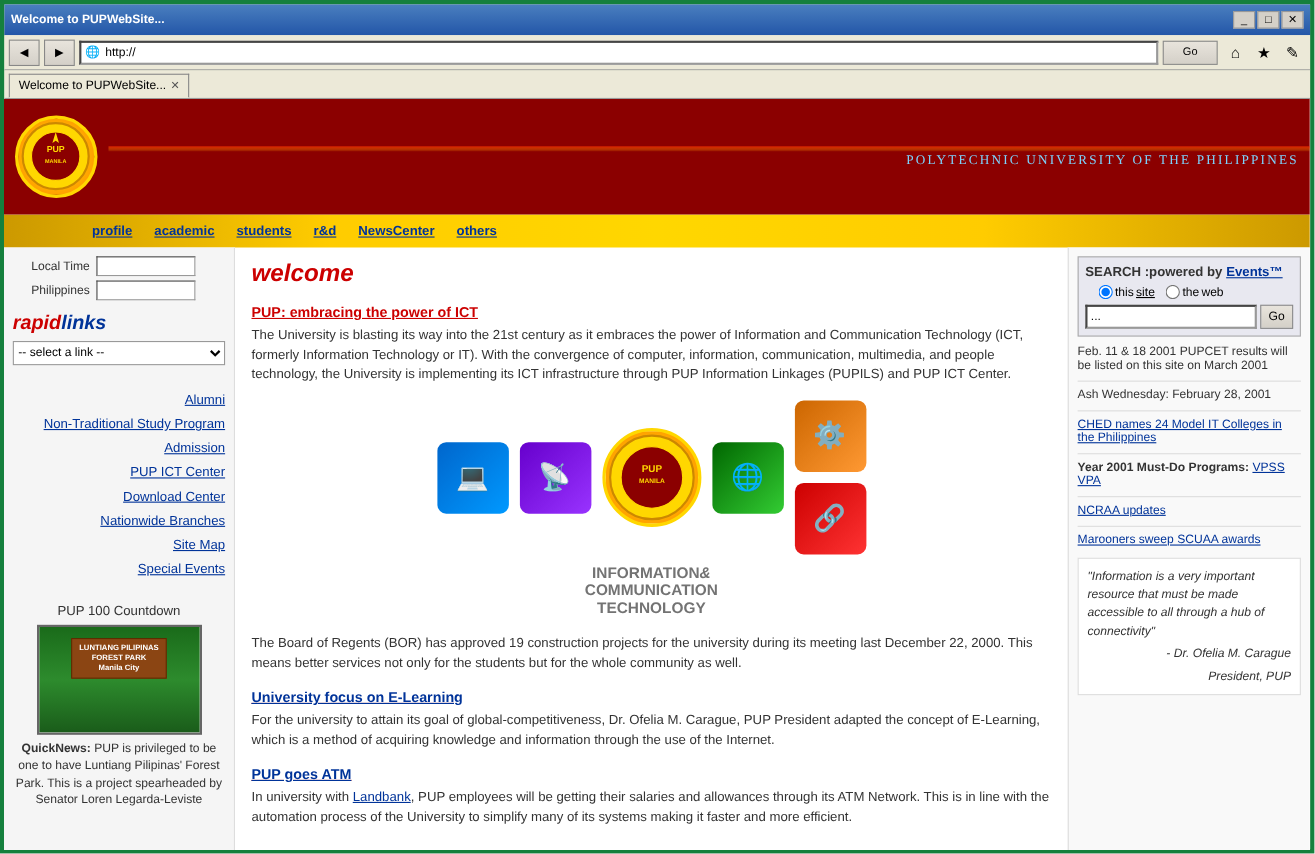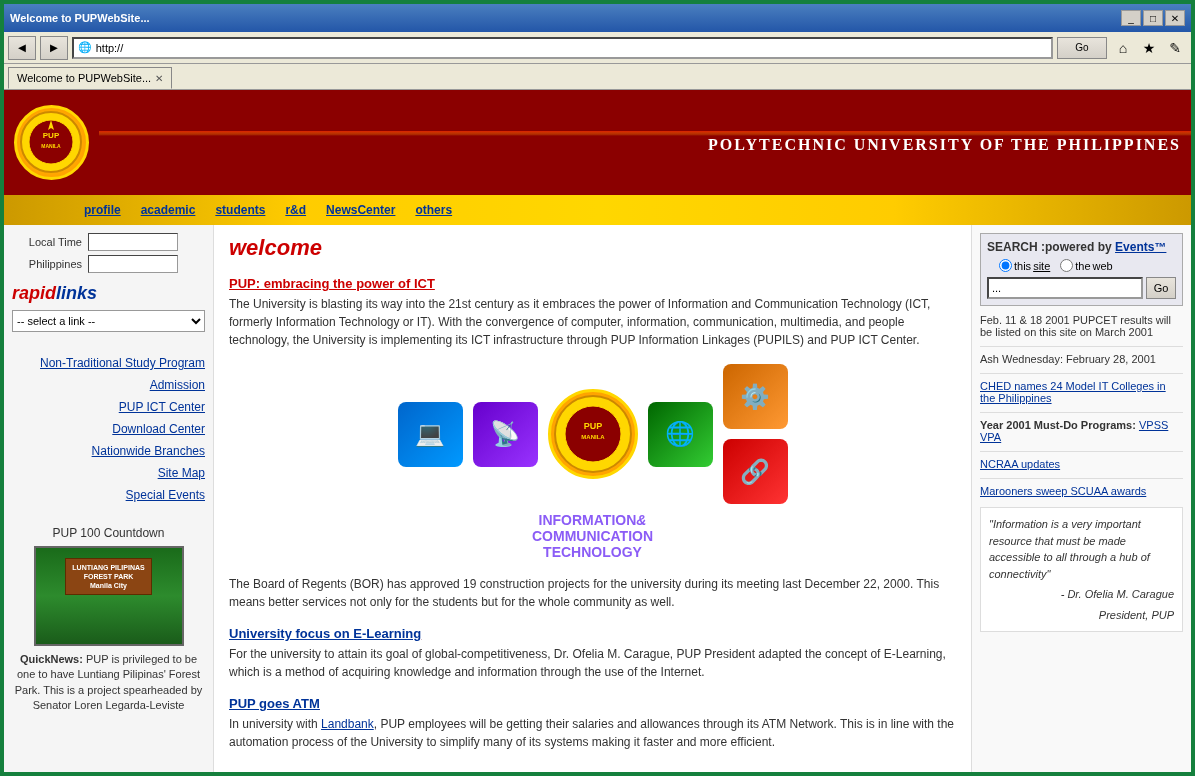--- a/index.html
+++ b/index.html
@@ -34,21 +34,21 @@
     .browser-content { display: flex; flex: 1; overflow: hidden; background: white; }
 
     
     .website { flex: 1; overflow-y: auto; overflow-x: hidden; background: white; }
 
     
     .pup-header { background: #8b0000; width: 100%; height: 105px; position: relative; display: flex; align-items: center; }
     .pup-logo { width: 75px; height: 75px; margin: 10px; background: radial-gradient(circle, #ffd700, #ff8c00); border-radius: 50%; display: flex; align-items: center; justify-content: center; font-size: 8px; color: #8b0000; font-weight: bold; text-align: center; border: 3px solid #ffd700; flex-shrink: 0; }
     .pup-header-right { flex: 1; display: flex; flex-direction: column; }
     .pup-title-area { flex: 1; display: flex; align-items: center; justify-content: flex-end; padding-right: 10px; }
-    .pup-title-text { color: #ffffff; font-size: 16px; font-weight: bold; letter-spacing: 2px; text-transform: uppercase; font-family: 'Times New Roman', serif; }
+    .pup-title-text { color: #7dd3fc; font-size: 12px; font-weight: normal; letter-spacing: 2px; text-transform: uppercase; font-family: 'Times New Roman', serif; }
 
     
     .nav-bar { background: linear-gradient(to right, #cc9900, #ffcc00, #ffd700, #ffcc00, #cc9900); height: 30px; display: flex; align-items: center; padding: 0 80px; gap: 20px; }
     .nav-link { color: #003399; font-size: 12px; text-decoration: underline; cursor: pointer; font-weight: bold; }
 
     
     .main-area { display: flex; }
 
     
     .left-sidebar { width: 210px; min-width: 210px; background: #f5f5f5; border-right: 1px solid #ddd; padding: 8px; }
@@ -85,21 +85,21 @@
 
     .ict-section { text-align: center; margin: 15px 0; }
     .ict-icons { display: flex; justify-content: center; align-items: center; gap: 10px; flex-wrap: wrap; }
     .ict-icon-box { width: 65px; height: 65px; border-radius: 8px; display: flex; align-items: center; justify-content: center; font-size: 24px; cursor: pointer; }
     .ict-icon-box.blue { background: linear-gradient(135deg, #0066cc, #0099ff); }
     .ict-icon-box.purple { background: linear-gradient(135deg, #6600cc, #9933ff); }
     .ict-icon-box.green { background: linear-gradient(135deg, #006600, #33cc33); }
     .ict-icon-box.orange { background: linear-gradient(135deg, #cc6600, #ff9933); }
     .ict-icon-box.red { background: linear-gradient(135deg, #cc0000, #ff3333); }
     .pup-seal-center { width: 90px; height: 90px; background: radial-gradient(circle, #ffd700, #ff8c00); border-radius: 50%; display: flex; align-items: center; justify-content: center; font-size: 9px; font-weight: bold; color: #8b0000; text-align: center; border: 3px solid #ffd700; }
-    .ict-title { color: #8b5cf6; font-size: 14px; font-weight: bold; margin-top: 8px; }
+    .ict-title { color: #737373; font-size: 14px; font-weight: bold; margin-top: 8px; }
 
     
     .right-sidebar { width: 220px; min-width: 220px; padding: 8px; border-left: 1px solid #ddd; background: #f9f9f9; }
     .search-box { background: #e8e8f0; border: 1px solid #aaa; padding: 6px; margin-bottom: 8px; }
     .search-title { font-size: 12px; font-weight: bold; color: #333; margin-bottom: 5px; }
     .search-title a { color: #003399; text-decoration: underline; }
     .search-radios { display: flex; gap: 10px; margin-bottom: 5px; font-size: 11px; padding-left: 12px; }
     .search-radios label { display: flex; align-items: center; gap: 2px; cursor: pointer; }
     .search-input-row { display: flex; gap: 3px; }
     .search-input { flex: 1; height: 22px; border: 2px inset #999; font-size: 11px; padding: 0 3px; }
@@ -196,20 +196,21 @@
           </div>
 
           <div class="rapidlinks-title">
             <span style="color:#cc0000;">rapid</span><span style="color:#003399;">links</span>
           </div>
           <select class="select-dropdown">
             <option>-- select a link --</option>
           </select>
 
           <ul class="sidebar-links">
+            <li><a>Alumni</a></li>
             <li><a>Non-Traditional Study Program</a></li>
             <li><a>Admission</a></li>
             <li><a>PUP ICT Center</a></li>
             <li><a>Download Center</a></li>
             <li><a>Nationwide Branches</a></li>
             <li><a>Site Map</a></li>
             <li><a>Special Events</a></li>
           </ul>
 
           <div class="countdown-section">

